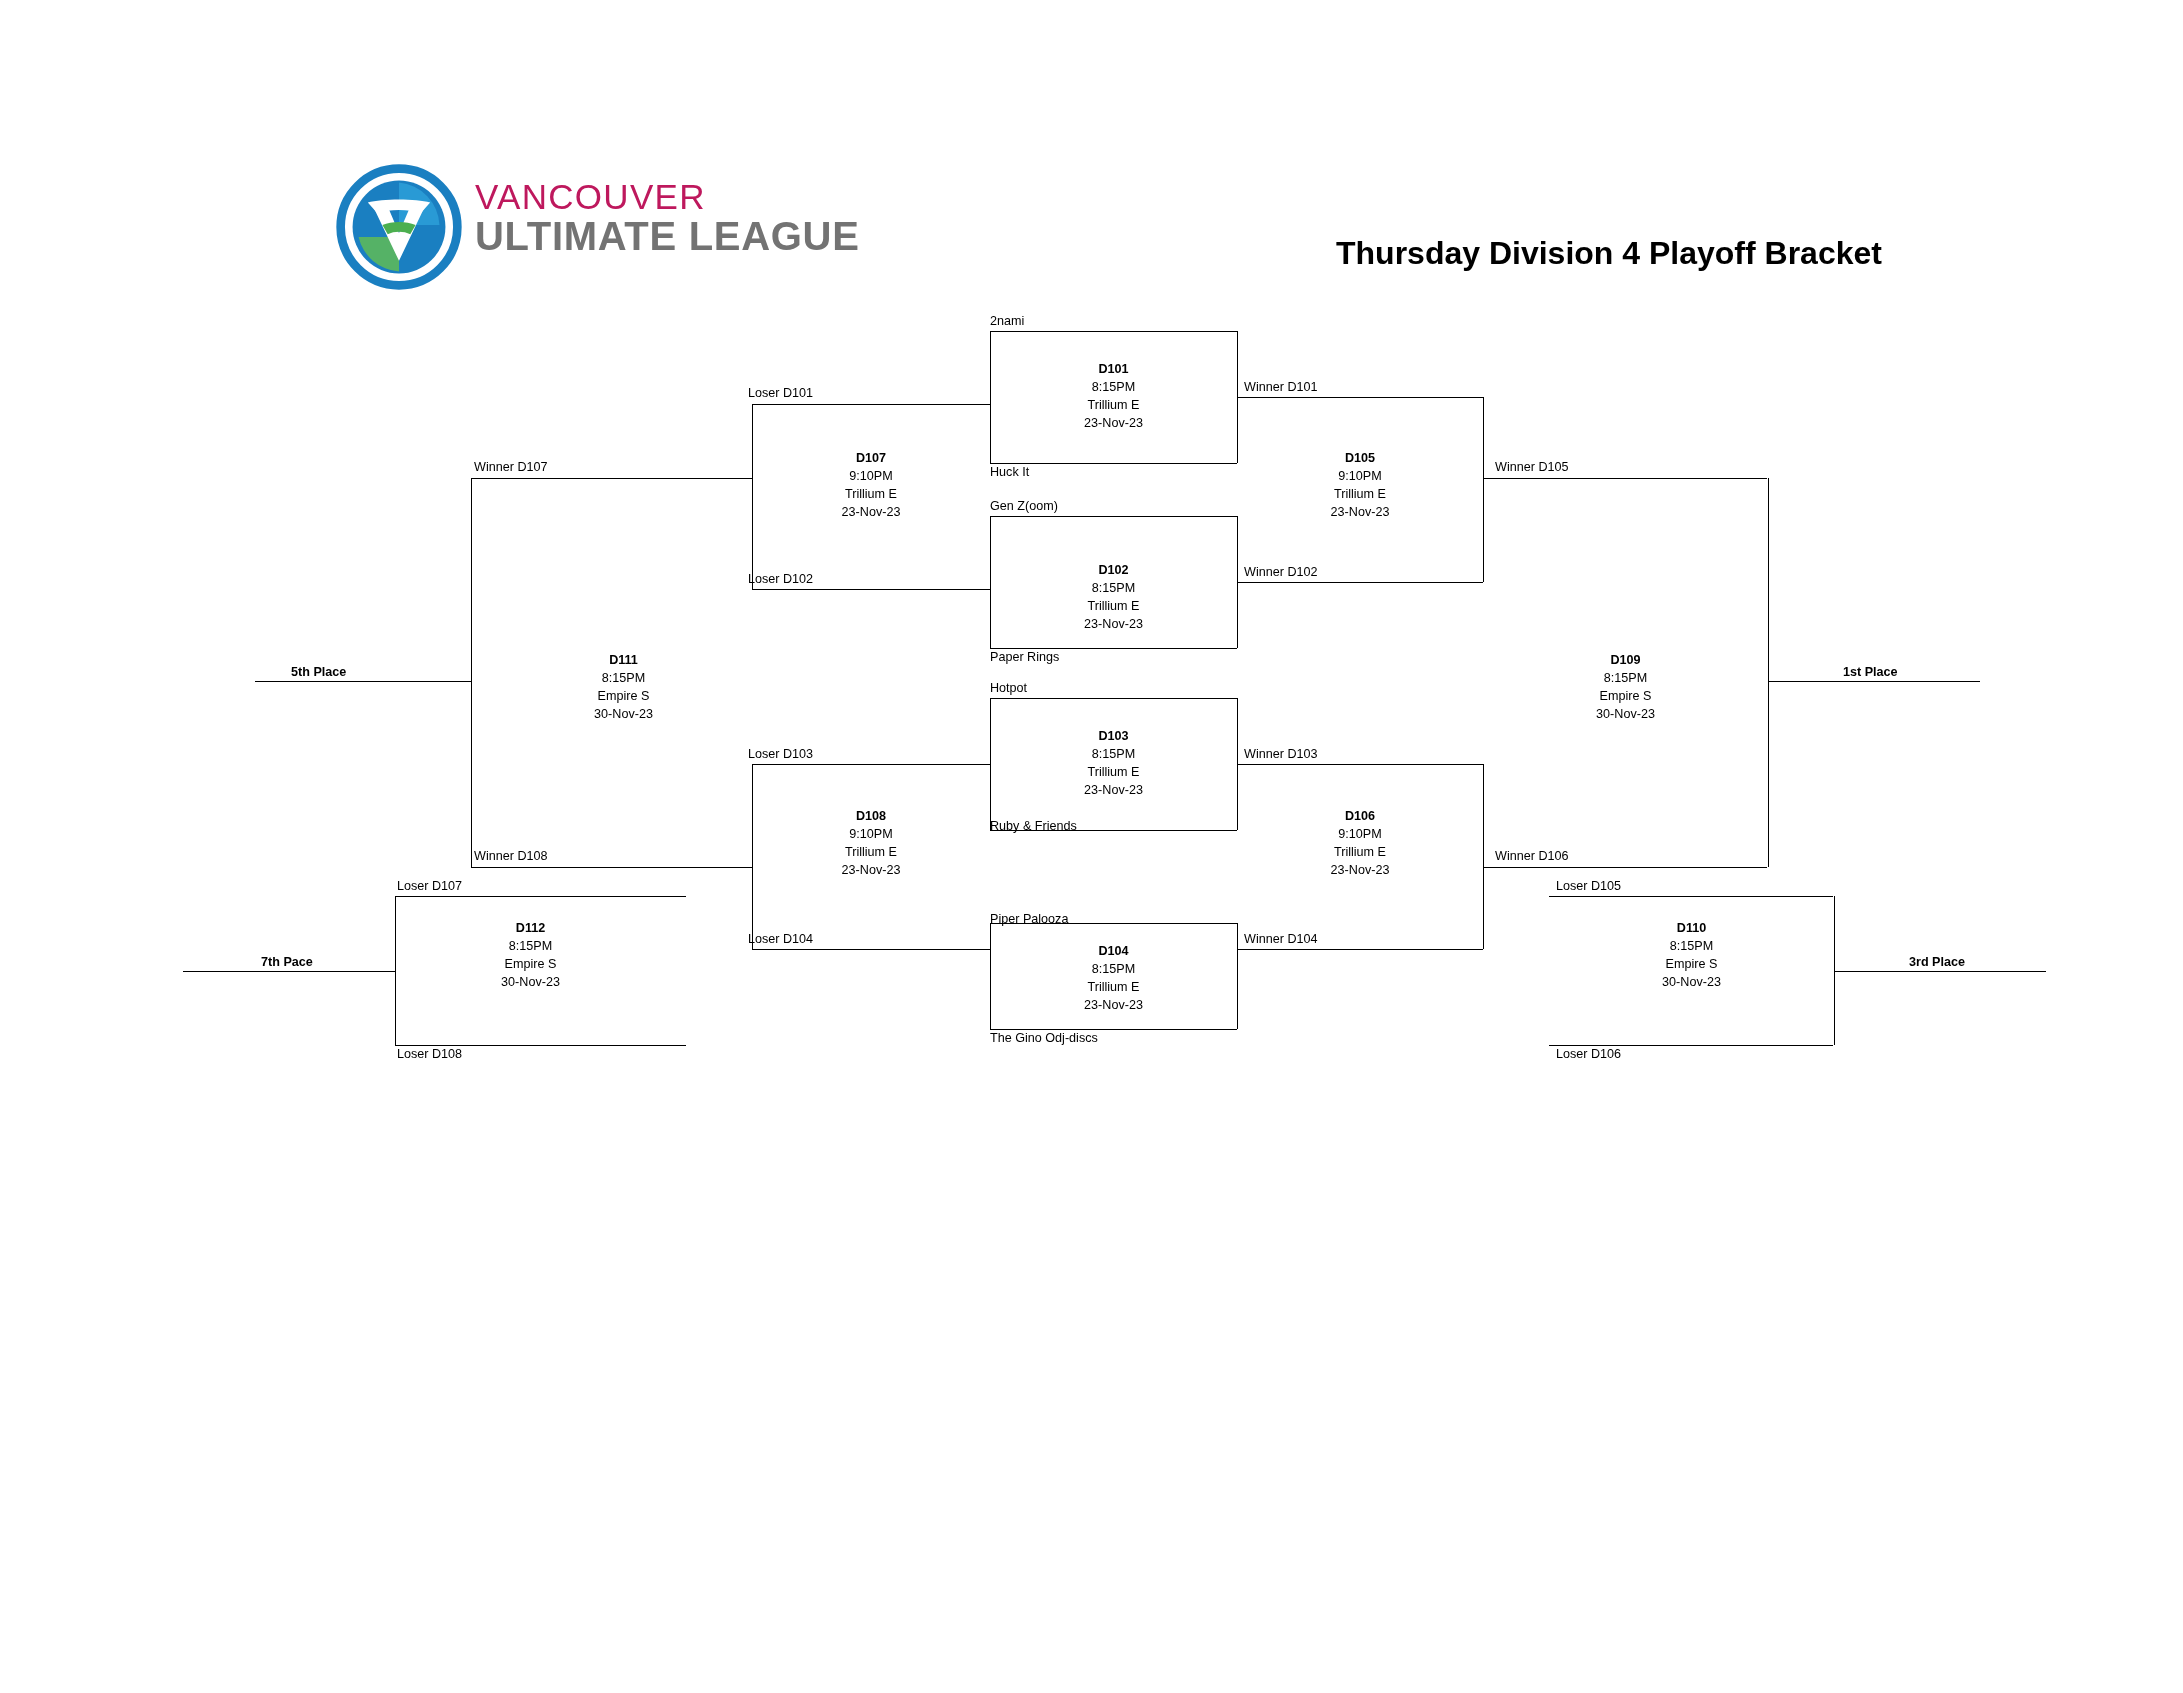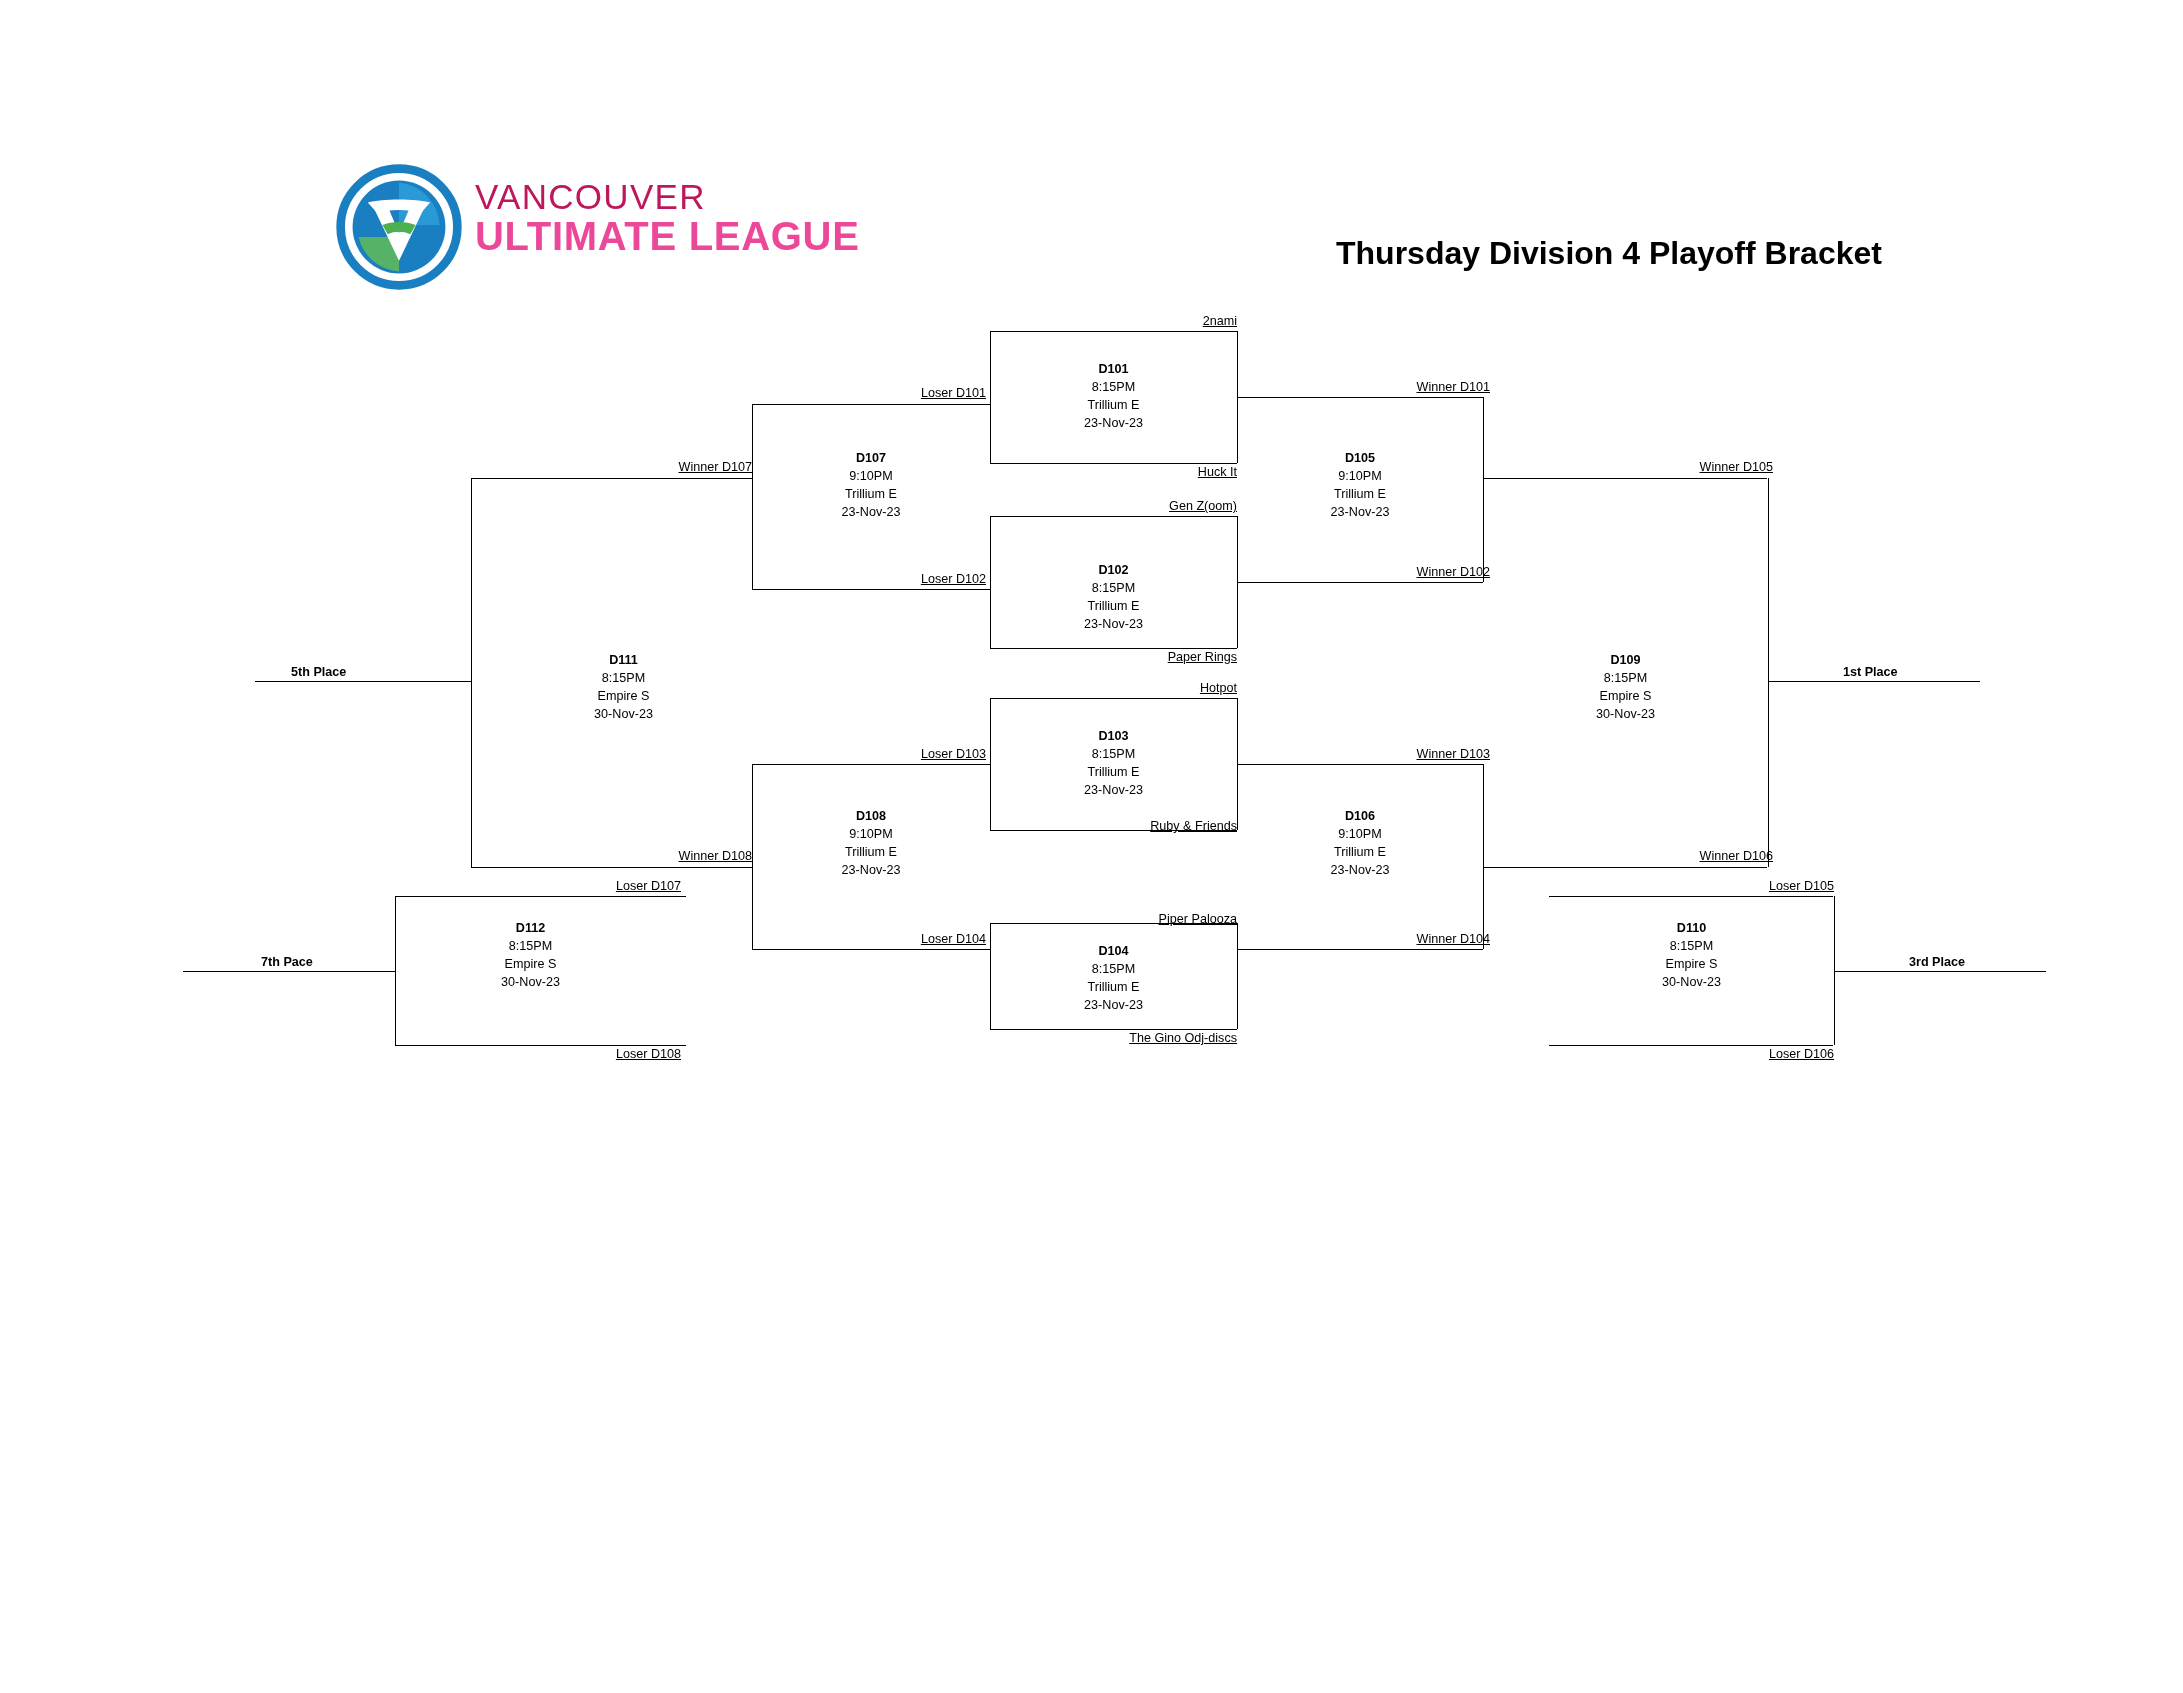--- a/index.html
+++ b/index.html
@@ -40,21 +40,21 @@
   .logo-line1 {
     font-size: 35px;
     letter-spacing: 1.3px;
     color: #be185d;
     line-height: 1.05;
     font-weight: 400;
   }
   .logo-line2 {
     font-size: 40px;
     letter-spacing: 0.7px;
-    color: #ec4899;
+    color: #737373;
     line-height: 1.05;
     font-weight: bold;
   }
   #bracket-title {
     position: absolute;
     left: 1336px;
     top: 235px;
     font-size: 32px;
     font-weight: bold;
     white-space: nowrap;
@@ -70,21 +70,21 @@
     position: absolute;
     width: 0;
     border-left: 1.3px solid #000;
   }
   .lbl {
     position: absolute;
     font-size: 12.6px;
     white-space: nowrap;
     line-height: 1.25;
   }
-  .lbl.center { text-align: right; text-decoration: underline; }
+  .lbl.center { text-align: left; }
   .bold { font-weight: bold; }
 
   .game {
     position: absolute;
     text-align: center;
     font-size: 12.6px;
     line-height: 1.42;
     white-space: nowrap;
   }
   .game .gid {

